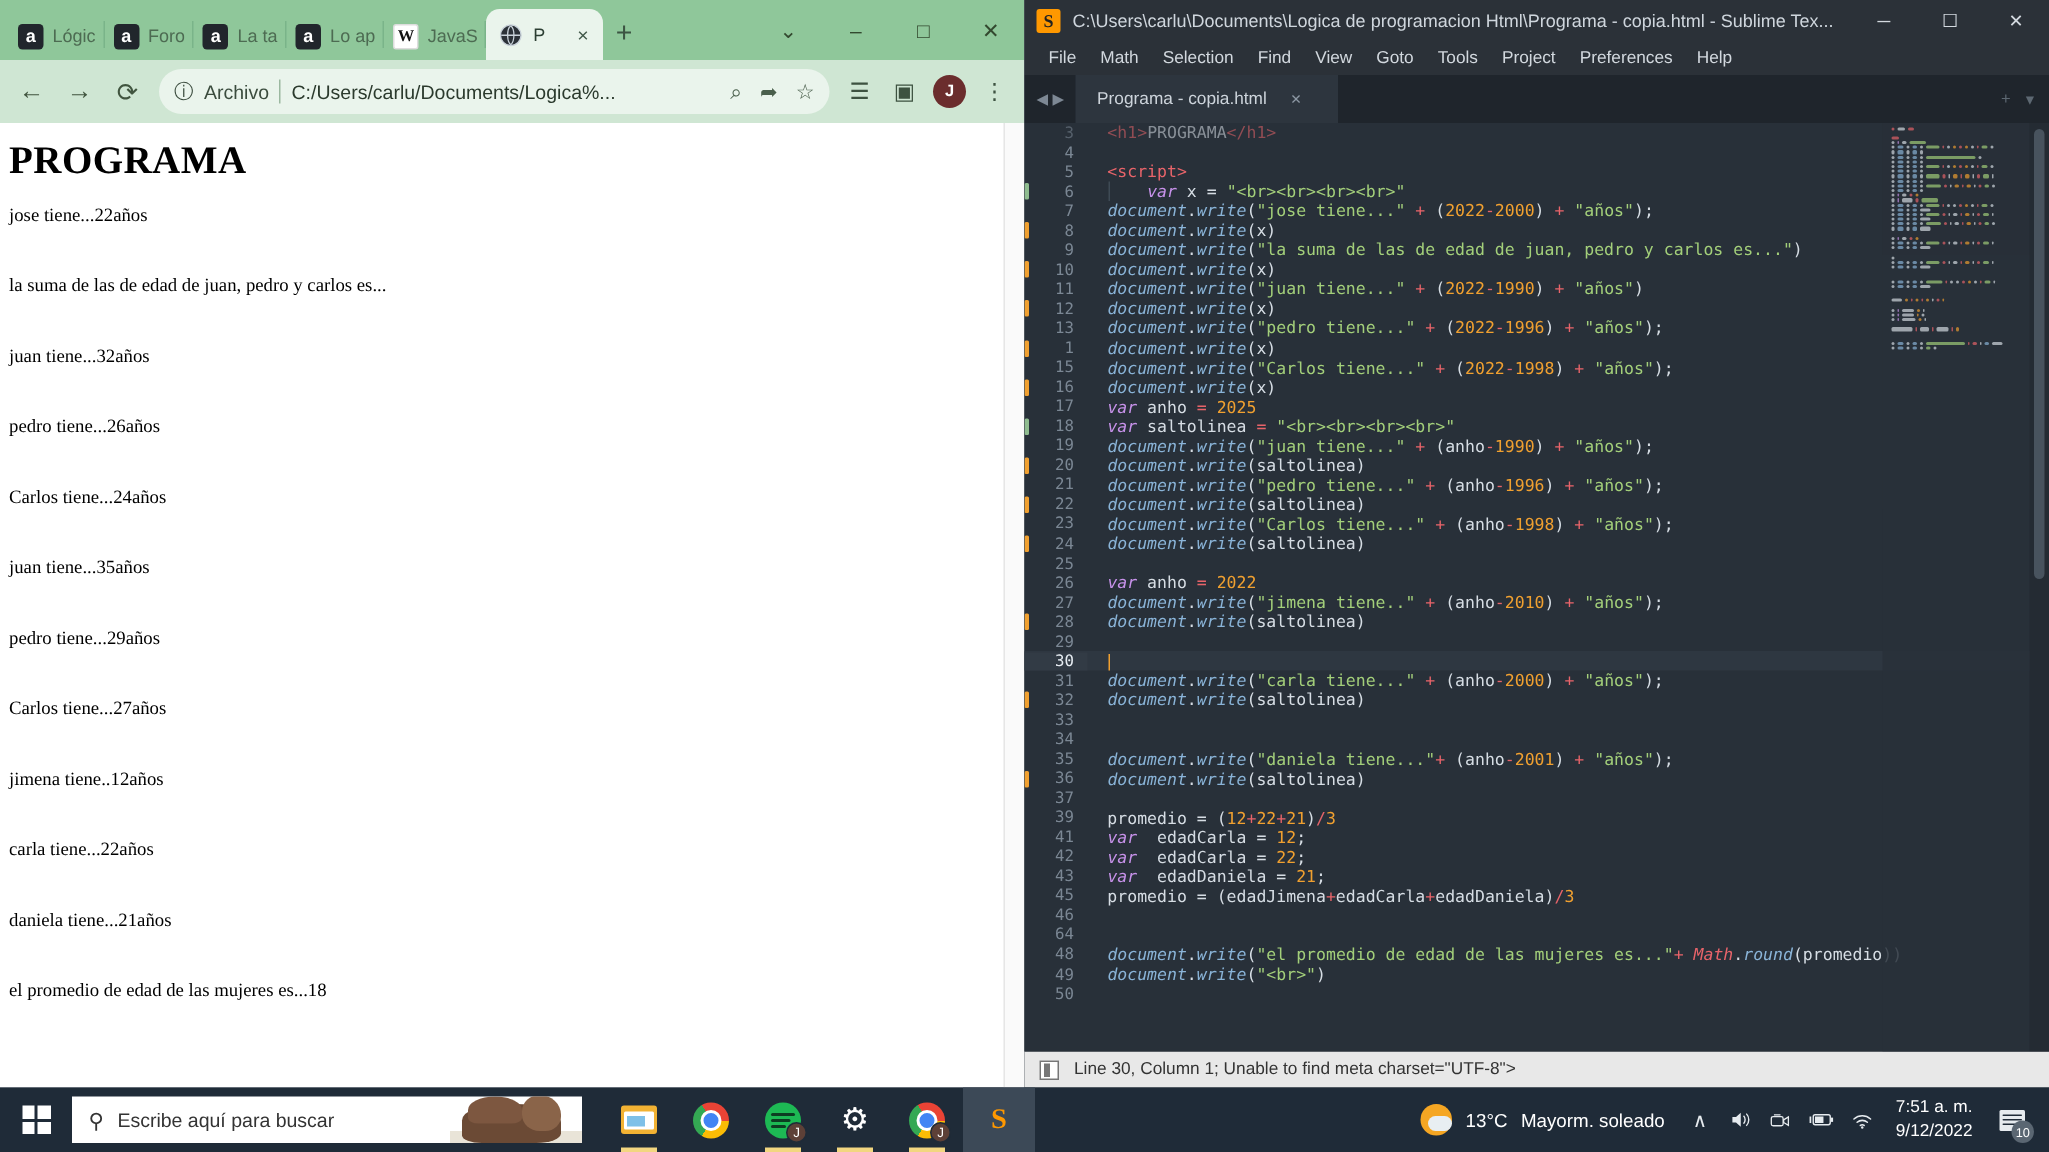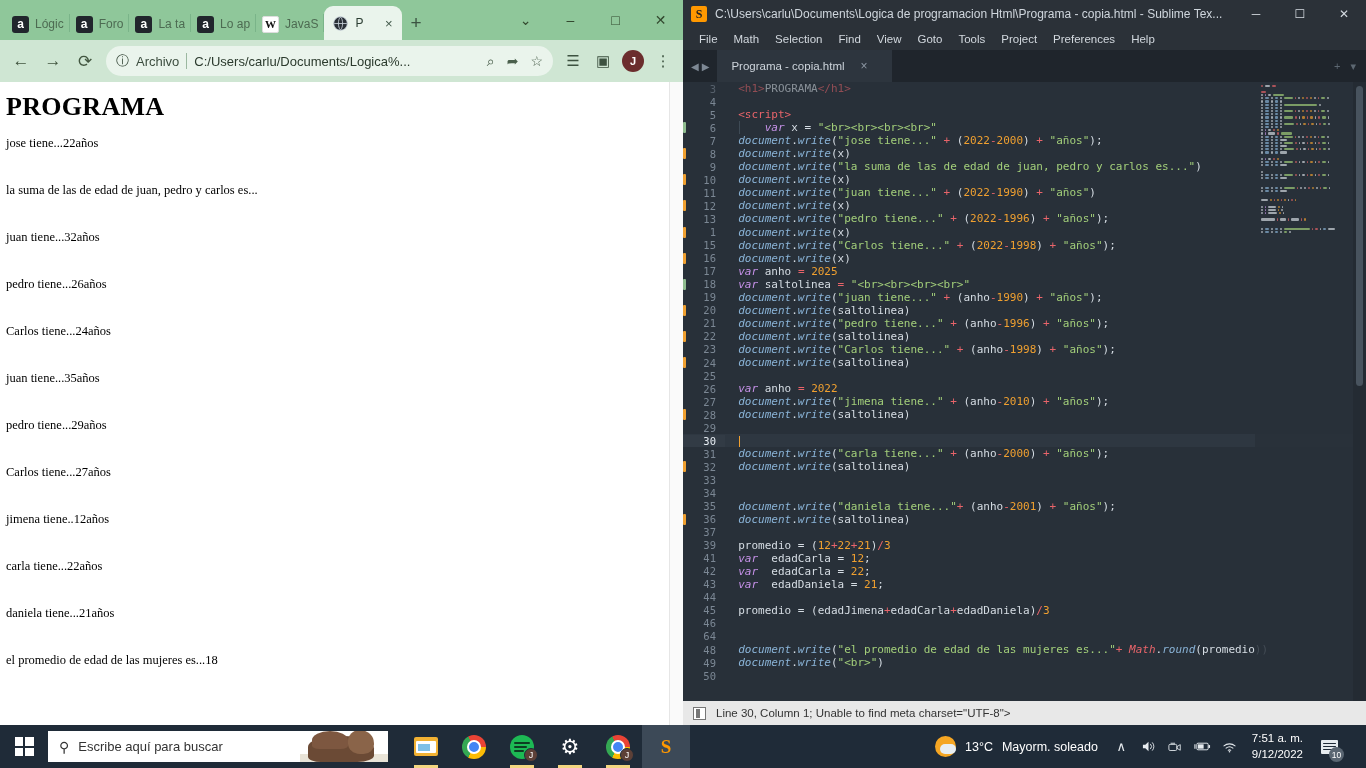--- a/index.html
+++ b/index.html
@@ -288,21 +288,21 @@
     position:absolute; right:8px; bottom:6px; width:14px; height:14px;
     border-radius:50%; background:#5d4037; color:#fff; font-size:9px;
     display:flex; align-items:center; justify-content:center; border:1px solid #1f2b38;
   }
   .ic-sublime {
     width:22px; height:22px; display:flex; align-items:center; justify-content:center;
     color:#ff9800; font-size:19px; font-weight:bold; font-family:"Liberation Serif", serif;
   }
   .tray {
     margin-left:auto; display:flex; align-items:center; gap:0; height:43px;
-    color:#fff; font-size:12.5px; padding-right:20px;
+    color:#fff; font-size:12.5px; padding-right:8px;
   }
   .weather { display:flex; align-items:center; gap:9px; padding:0 10px; }
   .sun {
     width:21px; height:21px; border-radius:50%; background:#f5a623; position:relative;
   }
   .sun::after {
     content:""; position:absolute; left:5px; top:8px; width:16px; height:10px;
     background:#e8eef2; border-radius:9px;
   }
   .tray-ic {
@@ -504,21 +504,20 @@
           <div class="ln"><span class="mark mod"></span><span class="num">32</span><span class="code"><span class="t-plain">  </span><span class="t-fn">document</span><span class="t-punc">.</span><span class="t-fn">write</span><span class="t-punc">(saltolinea)</span></span></div>
           <div class="ln"><span class="num">33</span><span class="code"></span></div>
           <div class="ln"><span class="num">34</span><span class="code"></span></div>
           <div class="ln"><span class="num">35</span><span class="code"><span class="t-plain">  </span><span class="t-fn">document</span><span class="t-punc">.</span><span class="t-fn">write</span><span class="t-punc">(</span><span class="t-str">"daniela tiene..."</span><span class="t-op">+ </span><span class="t-punc">(</span><span class="t-plain">anho</span><span class="t-op">-</span><span class="t-num">2001</span><span class="t-punc">)</span><span class="t-op"> + </span><span class="t-str">"años"</span><span class="t-punc">);</span></span></div>
           <div class="ln"><span class="mark mod"></span><span class="num">36</span><span class="code"><span class="t-plain">  </span><span class="t-fn">document</span><span class="t-punc">.</span><span class="t-fn">write</span><span class="t-punc">(saltolinea)</span></span></div>
           <div class="ln"><span class="num">37</span><span class="code"></span></div>
           <div class="ln"><span class="num">39</span><span class="code"><span class="t-plain">  promedio = (</span><span class="t-num">12</span><span class="t-op">+</span><span class="t-num">22</span><span class="t-op">+</span><span class="t-num">21</span><span class="t-punc">)</span><span class="t-op">/</span><span class="t-num">3</span></span></div>
           <div class="ln"><span class="num">41</span><span class="code"><span class="t-plain">  </span><span class="t-kw">var</span><span class="t-plain">  edadCarla = </span><span class="t-num">12</span><span class="t-punc">;</span></span></div>
           <div class="ln"><span class="num">42</span><span class="code"><span class="t-plain">  </span><span class="t-kw">var</span><span class="t-plain">  edadCarla = </span><span class="t-num">22</span><span class="t-punc">;</span></span></div>
           <div class="ln"><span class="num">43</span><span class="code"><span class="t-plain">  </span><span class="t-kw">var</span><span class="t-plain">  edadDaniela = </span><span class="t-num">21</span><span class="t-punc">;</span></span></div>
-          <div class="ln"><span class="num">44</span><span class="code"></span></div>
           <div class="ln"><span class="num">45</span><span class="code"><span class="t-plain">  promedio = (edadJimena</span><span class="t-op">+</span><span class="t-plain">edadCarla</span><span class="t-op">+</span><span class="t-plain">edadDaniela)</span><span class="t-op">/</span><span class="t-num">3</span></span></div>
           <div class="ln"><span class="num">46</span><span class="code"></span></div>
           <div class="ln"><span class="num">64</span><span class="code"></span></div>
           <div class="ln"><span class="num">48</span><span class="code"><span class="t-plain">  </span><span class="t-fn">document</span><span class="t-punc">.</span><span class="t-fn">write</span><span class="t-punc">(</span><span class="t-str">"el promedio de edad de las mujeres es..."</span><span class="t-op">+ </span><span class="t-cls">Math</span><span class="t-punc">.</span><span class="t-fn">round</span><span class="t-punc">(promedio))</span></span></div>
           <div class="ln"><span class="num">49</span><span class="code"><span class="t-plain">  </span><span class="t-fn">document</span><span class="t-punc">.</span><span class="t-fn">write</span><span class="t-punc">(</span><span class="t-str">"&lt;br&gt;"</span><span class="t-punc">)</span></span></div>
           <div class="ln"><span class="num">50</span><span class="code"></span></div>
         </div>
       <div class="minimap" id="minimap">
           <div class="mm-row">
             <span class="mm-b" style="width: 2.48px; background: rgb(232, 100, 106); opacity: 0.8; margin-left: 2px;"></span>

